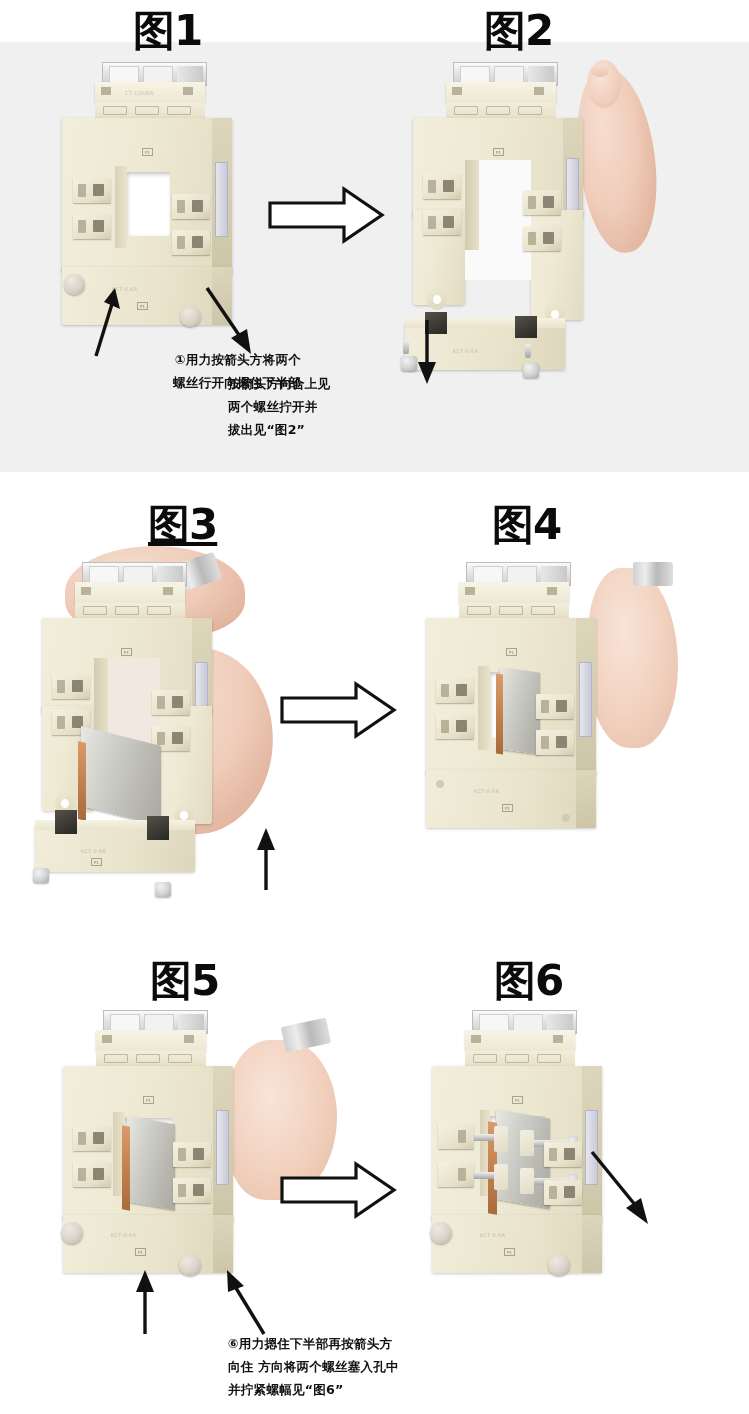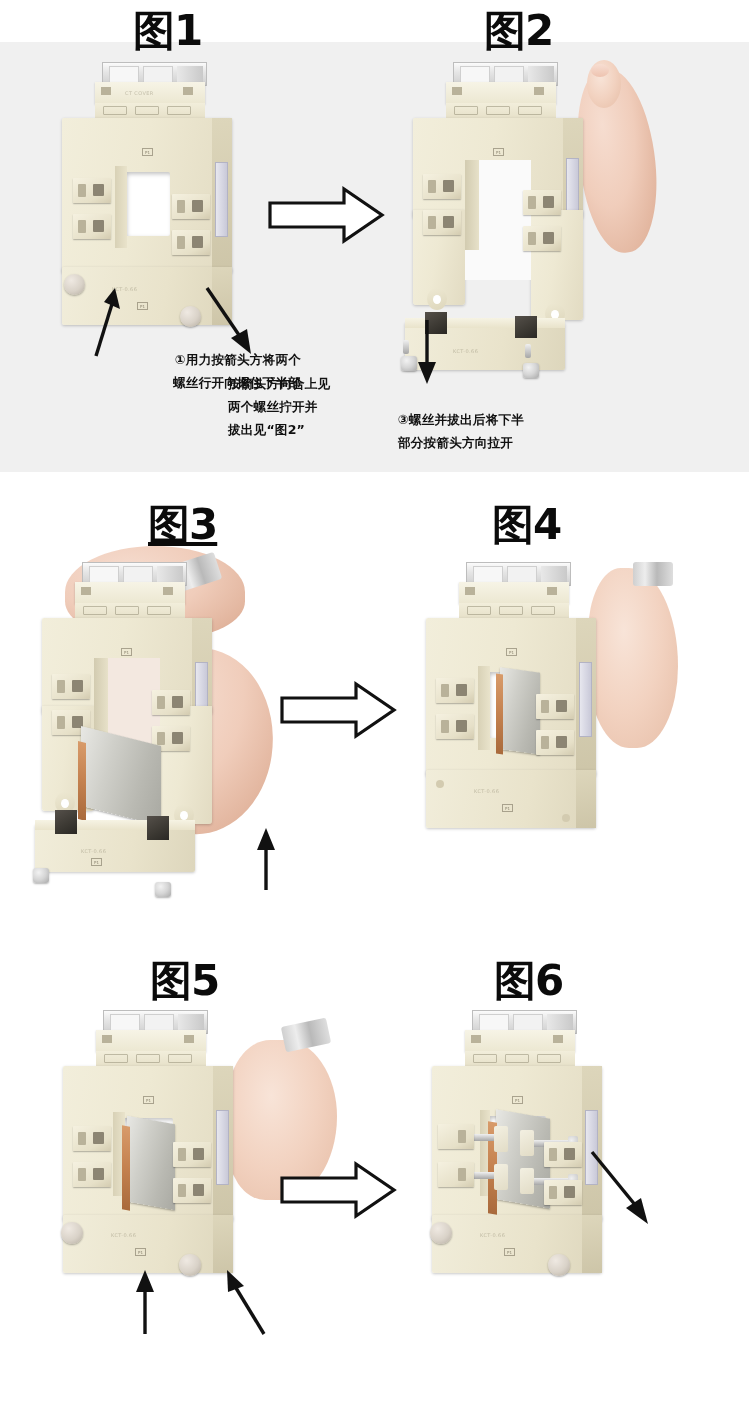--- a/index.html
+++ b/index.html
@@ -314,22 +314,20 @@
     <polygon points="13,66 4,44 22,44" fill="#111"></polygon>
   </svg>
 
   <div class="caption" style="left:58px; top:348px; width:200px; text-align:right;margin-left:43px;">①用力按箭头方将两个
 螺丝行开向摁住下半部</div>
 
   <div class="caption" style="left:228px; top:372px; width:160px; text-align:left;">按箭头方向合上见
 两个螺丝拧开并
 拔出见“图2”</div>
 
-  <div class="caption" style="left:398px; top:408px; width:200px; text-align:left;">③螺丝并拔出后将下半
-部分按箭头方向拉开</div>
 
   <div class="fig-heading" style="left:148px; top:502px;text-decoration:underline;">图3</div>
   <div class="fig-heading" style="left:492px; top:502px;">图4</div>
 
   <div class="device" style="left:35px; top:552px; width:260px; height:350px;">
 
     <div class="dv hand" style="left:30px; top:-6px; width:180px; height:92px; border-radius:50% 50% 40% 40%;"></div>
     <div class="dv hand" style="left:88px; top:96px; width:150px; height:186px; border-radius:45% 55% 50% 45%; transform:rotate(8deg);"></div>
     <div class="dv watch-band" style="left:140px; top:6px; width:44px; height:28px; transform:rotate(-18deg);"></div>
 
@@ -616,15 +614,18 @@
     <line x1="42" y1="68" x2="14" y2="22" stroke="#111" stroke-width="3.4"></line>
     <polygon points="5,4 22,20 6,26" fill="#111"></polygon>
   </svg>
 
   <svg class="pointer-arrow" style="left:588px; top:1148px;" width="72" height="84" viewBox="0 0 72 84">
     <line x1="4" y1="4" x2="48" y2="58" stroke="#111" stroke-width="3.4"></line>
     <polygon points="60,76 38,60 53,50" fill="#111"></polygon>
   </svg>
 
 
+  <div class="caption" style="left:228px; top:1332px; width:250px; text-align:left;">⑥用力摁住下半部再按箭头方
+向住 方向将两个螺丝塞入孔中
+并拧紧螺幅见“图6”</div>
 
 
 </div>
 
 </body></html>

